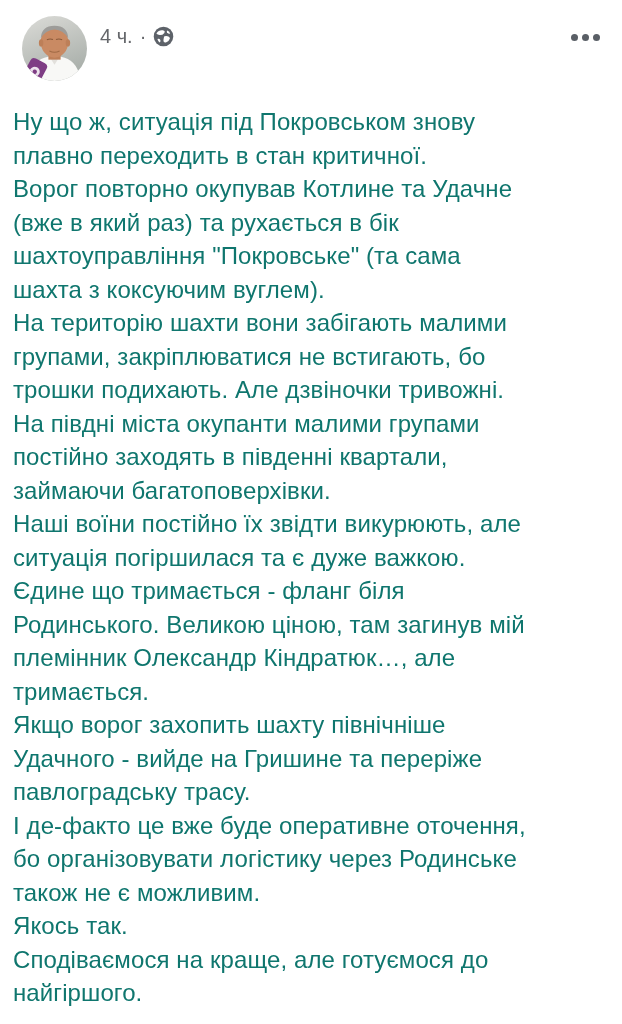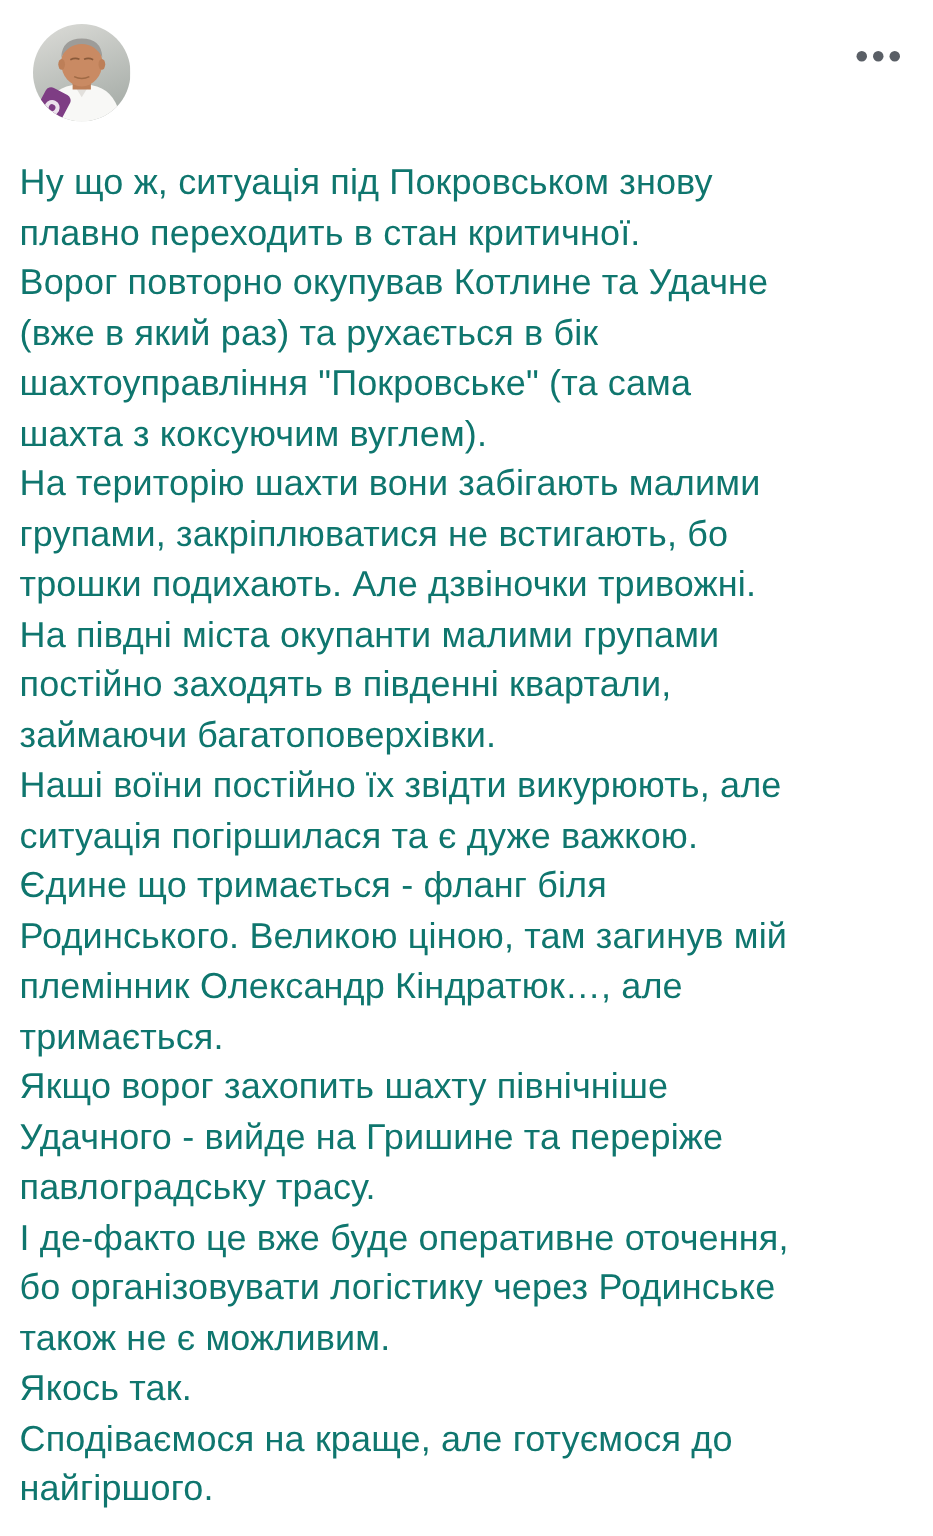--- a/index.html
+++ b/index.html
@@ -116,20 +116,33 @@
 
         <g transform="rotate(28 13 54)">
           <rect x="4" y="43" width="18" height="24" rx="4" fill="#7e3d84"></rect>
           <circle cx="13" cy="55" r="5" fill="#ece2ec"></circle>
           <circle cx="13" cy="55" r="2.2" fill="#7e3d84"></circle>
         </g>
       </svg>
     </div>
 
     <div class="header-info">
+      <div class="meta-row">
+        <span class="meta-timestamp">4 ч.</span>
+        <span class="meta-separator">·</span>
+        <span class="globe-icon">
+          <svg viewBox="0 0 20 20" aria-hidden="true">
+            <circle cx="10" cy="10" r="9.3" fill="#5d6269"></circle>
+            <path d="M 3.2 7.2 Q 5.5 3.6 9.3 4.1 Q 12.2 4.7 10.6 6.8 Q 9.0 8.8 6.4 8.6 Q 4.2 8.4 3.2 7.2 Z" fill="#ffffff"></path>
+            <path d="M 10.8 9.8 Q 14.6 8.8 16.2 11.4 Q 15.2 14.8 12.2 15.6 Q 9.6 16 10.0 13.2 Q 10.2 11 10.8 9.8 Z" fill="#ffffff"></path>
+            <path d="M 13.6 4.4 Q 15.8 5.4 16.4 7.4 Q 14.4 7.6 13.4 6.2 Q 12.8 5.1 13.6 4.4 Z" fill="#ffffff"></path>
+            <path d="M 4.2 12.4 Q 6.2 11.8 7.0 13.4 Q 7.6 15 6.2 15.6 Q 4.8 14.4 4.2 12.4 Z" fill="#ffffff"></path>
+          </svg>
+        </span>
+      </div>
     </div>
 
     <button class="menu-button" aria-label="options">
       <span class="dot"></span>
       <span class="dot"></span>
       <span class="dot"></span>
     </button>
 
   </div>
 

